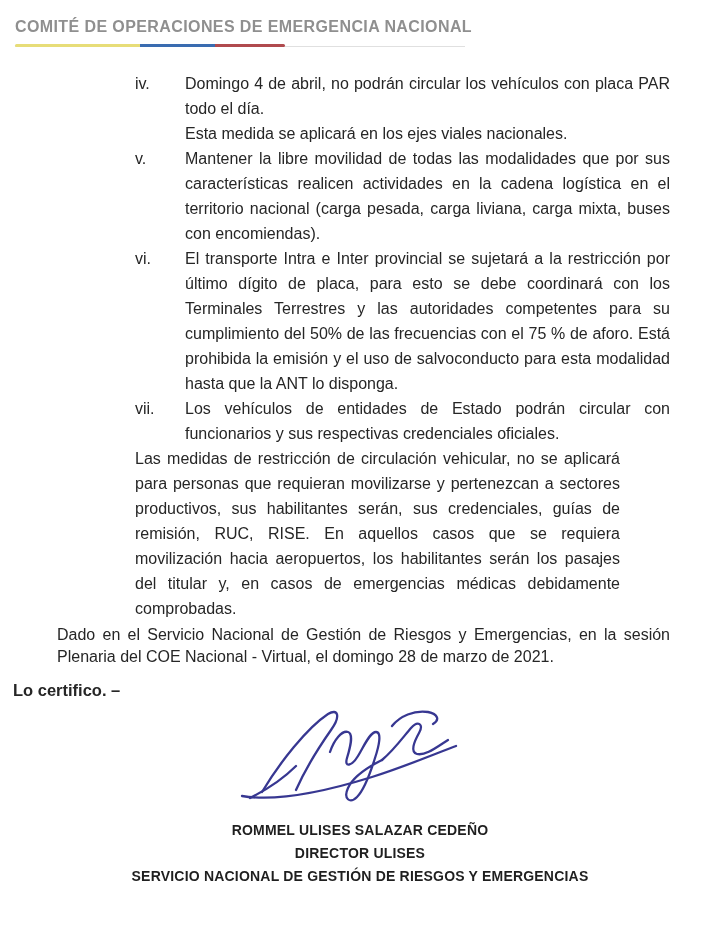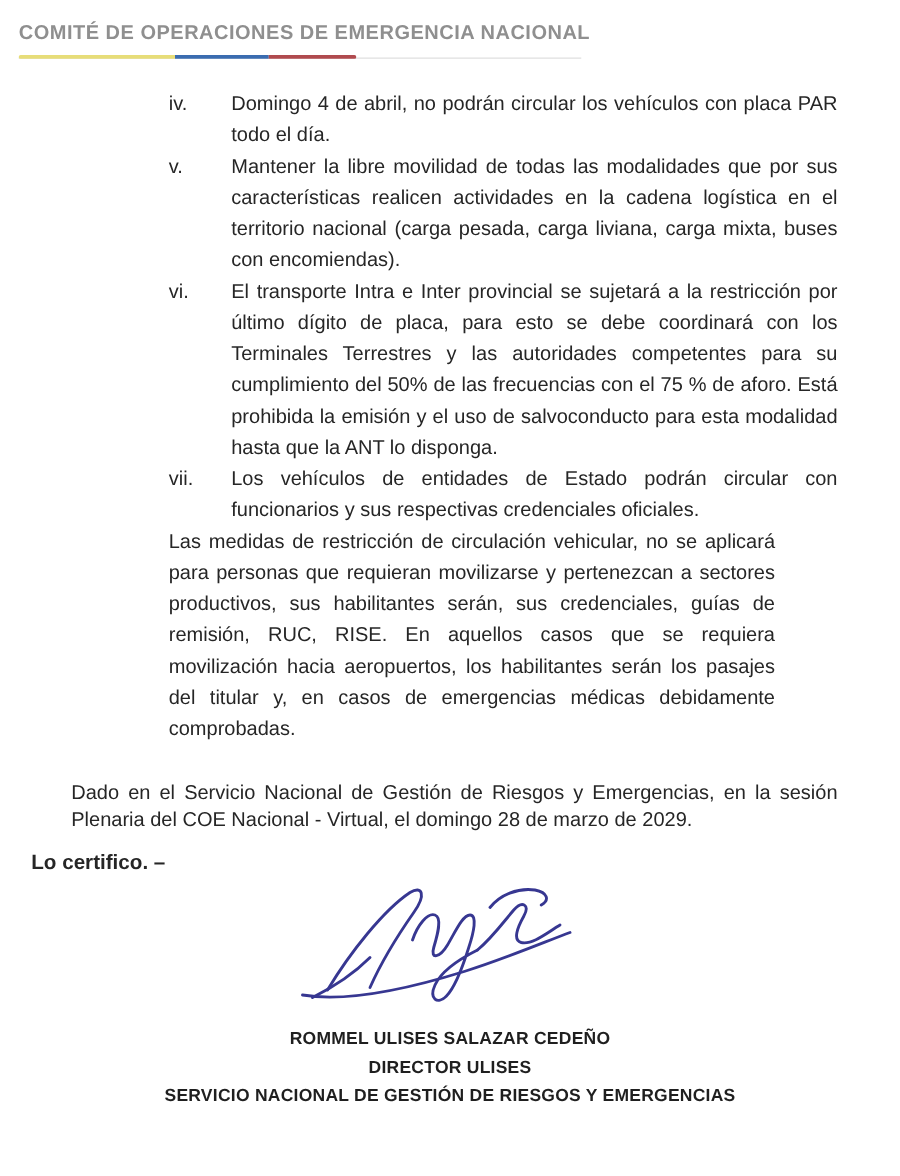--- a/index.html
+++ b/index.html
@@ -71,21 +71,21 @@
     position: absolute;
     left: 57px;
     top: 624px;
     width: 613px;
     font-size: 16px;
     line-height: 22px;
     text-align: justify;
   }
   .certify-line {
     position: absolute;
-    left: 25px;
+    left: 13px;
     top: 681px;
     font-size: 16.5px;
     font-weight: 700;
   }
 
   
   .signature-wrap {
     position: absolute;
     left: 232px;
     top: 700px;
@@ -120,20 +120,21 @@
     <div class="flag-seg b" style="background: rgb(58, 108, 176);"></div>
     <div class="flag-seg r" style="background: rgb(176, 74, 78);"></div>
   </div>
 
   <div class="doc-list">
 
     <div class="doc-item">
       <div class="doc-marker">iv.</div>
       <div class="doc-text">
         <p>Domingo 4 de abril, no podrán circular los vehículos con placa PAR todo el día.</p>
+        <p>Esta medida se aplicará en los ejes viales nacionales.</p>
       </div>
     </div>
 
     <div class="doc-item">
       <div class="doc-marker">v.</div>
       <div class="doc-text">
         <p>Mantener la libre movilidad de todas las modalidades que por sus características realicen actividades en la cadena logística en el territorio nacional (carga pesada, carga liviana, carga mixta, buses con encomiendas).</p>
       </div>
     </div>
 
@@ -152,21 +153,21 @@
     </div>
 
     <div class="doc-item">
       <div class="doc-text">
         <p>Las medidas de restricción de circulación vehicular, no se aplicará para personas que requieran movilizarse y pertenezcan a sectores productivos, sus habilitantes serán, sus credenciales, guías de remisión, RUC, RISE. En aquellos casos que se requiera movilización hacia aeropuertos, los habilitantes serán los pasajes del titular y, en casos de emergencias médicas debidamente comprobadas.</p>
       </div>
     </div>
 
   </div>
 
-  <div class="dado-paragraph">Dado en el Servicio Nacional de Gestión de Riesgos y Emergencias, en la sesión Plenaria del COE Nacional - Virtual, el domingo 28 de marzo de 2029.</div>
+  <div class="dado-paragraph">Dado en el Servicio Nacional de Gestión de Riesgos y Emergencias, en la sesión Plenaria del COE Nacional - Virtual, el domingo 28 de marzo de 2021.</div>
 
   <div class="certify-line">Lo certifico. –</div>
 
   <div class="signature-wrap">
     <svg viewBox="0 0 250 105" xmlns="http://www.w3.org/2000/svg" aria-hidden="true">
       <g fill="none" stroke="#2d2d8c" stroke-width="2.3" stroke-linecap="round" stroke-linejoin="round" opacity="0.95">
 
         <path d="M 10 96 C 45 102, 95 91, 140 77 C 172 67, 205 53, 224 46"></path>
 
         <path d="M 64 66 C 52 78, 34 90, 18 98"></path>

